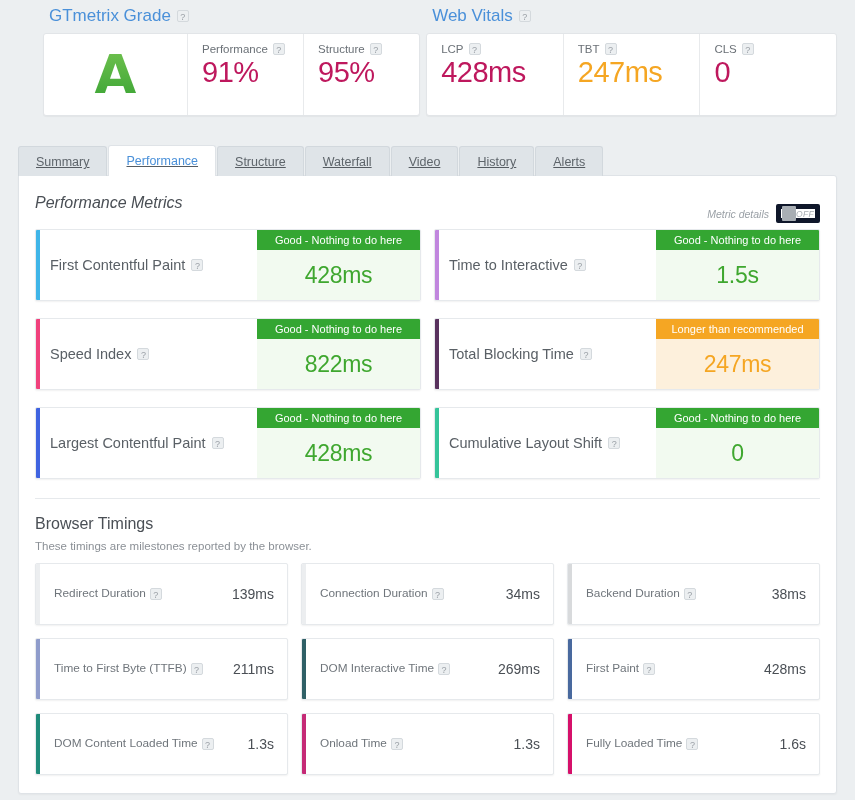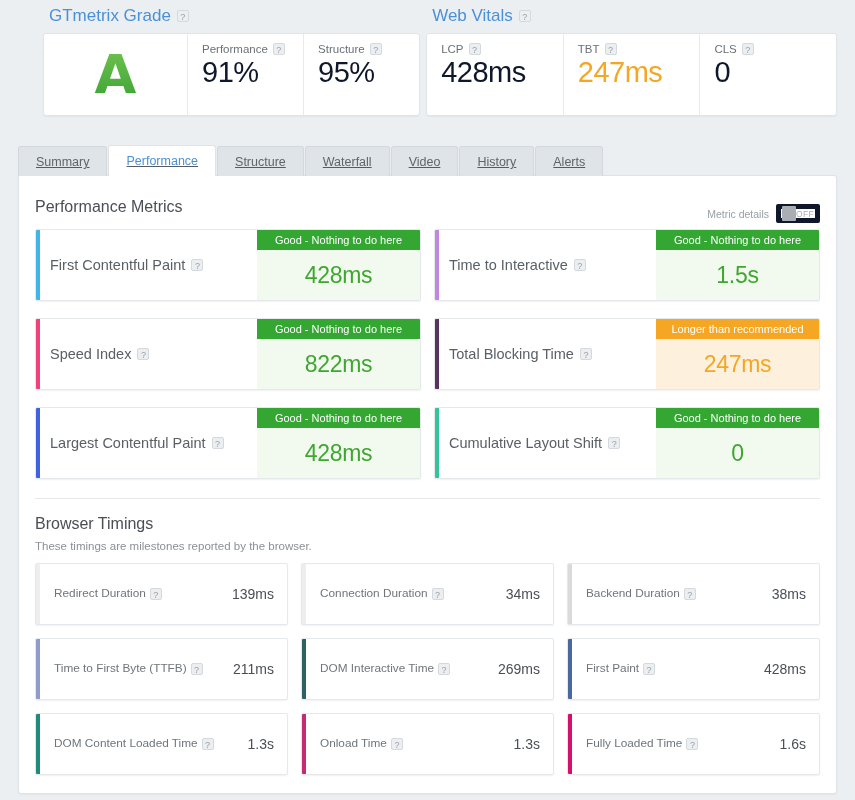--- a/index.html
+++ b/index.html
@@ -74,21 +74,21 @@
     display: flex;
     align-items: center;
     gap: 5px;
   }
   .strip-value {
     font-size: 29px;
     font-weight: normal;
     margin-top: 1px;
     letter-spacing: -0.5px;
   }
-  .green-val { color: #0f172a; }
+  .green-val { color: #be185d; }
   .orange-val { color: #f5a623; }
 
   .grade-letter {
     font-size: 54px;
     font-weight: bold;
     color: #4fb23a;
     background: linear-gradient(to bottom, #7dc855, #2f9e2f);
     -webkit-background-clip: text;
     -webkit-text-fill-color: transparent;
     background-clip: text;
@@ -146,21 +146,22 @@
   }
   .panel-sub {
     font-size: 11.5px;
     color: #8b9096;
     margin-bottom: 11px;
   }
 
   .panel-head {
     display: flex;
     justify-content: space-between;
-    align-items: flex-end;
+    align-items: center;
+    font-style: italic;
   }
   .toggle-wrap {
     display: flex;
     align-items: center;
     gap: 7px;
     font-size: 10.5px;
     color: #9aa0a6;
     margin-top: 14px;
   }
   .toggle {

